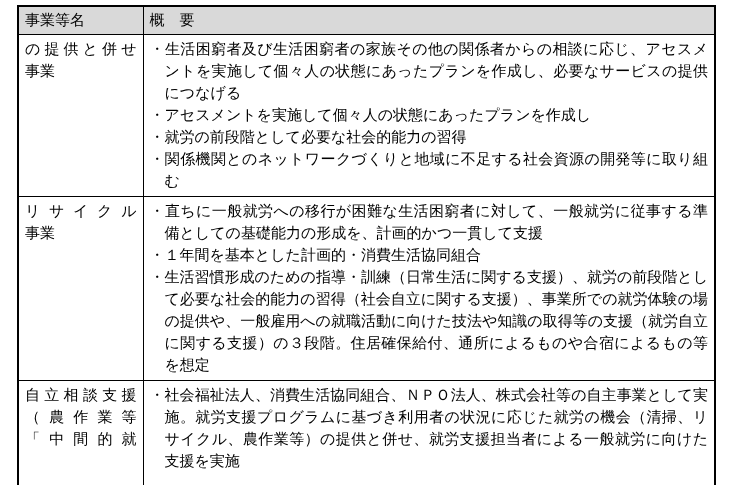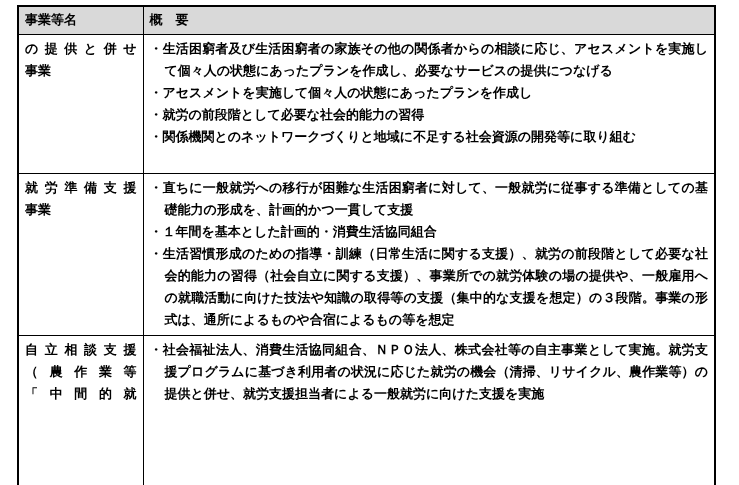--- a/index.html
+++ b/index.html
@@ -24,23 +24,23 @@
     top: 5px;
     width: 699px;
     border-collapse: collapse;
     table-layout: fixed;
     border: 2px solid var(--border-color);
   }
   .doc-table th,
   .doc-table td {
     border: 1px solid var(--border-color);
     vertical-align: top;
-    font-size: 13px;
+    font-size: 15px;
     line-height: 22px;
-    font-weight: bold;
+    font-weight: normal;
   }
   .doc-table th {
     background: var(--header-bg);
     text-align: left;
     vertical-align: middle;
     height: 28px;
     padding: 1px 6px 2px 6px;
   }
   .doc-table td { padding: 3px 6px 4px 6px; }
   col.c-name { width: 125px; }
@@ -84,27 +84,27 @@
           <div class="summary-item">・生活困窮者及び生活困窮者の家族その他の関係者からの相談に応じ、アセスメントを実施して個々人の状態にあったプランを作成し、必要なサービスの提供につなげる</div>
           <div class="summary-item">・アセスメントを実施して個々人の状態にあったプランを作成し</div>
           <div class="summary-item">・就労の前段階として必要な社会的能力の習得</div>
           <div class="summary-item">・関係機関とのネットワークづくりと地域に不足する社会資源の開発等に取り組む</div>
         </td>
   </tr>
 
 
   <tr>
     <td>
-          <div class="name-line jl">就労準備支援</div>
+          <div class="name-line jl">リサイクル</div>
           <div class="name-line">事業</div>
         </td>
     <td>
           <div class="summary-item">・直ちに一般就労への移行が困難な生活困窮者に対して、一般就労に従事する準備としての基礎能力の形成を、計画的かつ一貫して支援</div>
           <div class="summary-item">・１年間を基本とした計画的・消費生活協同組合</div>
-          <div class="summary-item">・生活習慣形成のための指導・訓練（日常生活に関する支援）、就労の前段階として必要な社会的能力の習得（社会自立に関する支援）、事業所での就労体験の場の提供や、一般雇用への就職活動に向けた技法や知識の取得等の支援（集中的な支援を想定）の３段階。事業の形式は、通所によるものや合宿によるもの等を想定</div>
+          <div class="summary-item">・生活習慣形成のための指導・訓練（日常生活に関する支援）、就労の前段階として必要な社会的能力の習得（社会自立に関する支援）、事業所での就労体験の場の提供や、一般雇用への就職活動に向けた技法や知識の取得等の支援（就労自立に関する支援）の３段階。住居確保給付、通所によるものや合宿によるもの等を想定</div>
         </td>
   </tr>
 
   <tr>
     <td>
           <div class="name-line jl">自立相談支援</div>
           <div class="name-line jl">（農作業等</div>
           <div class="name-line jl">「中間的就</div>
         </td>
     <td>

